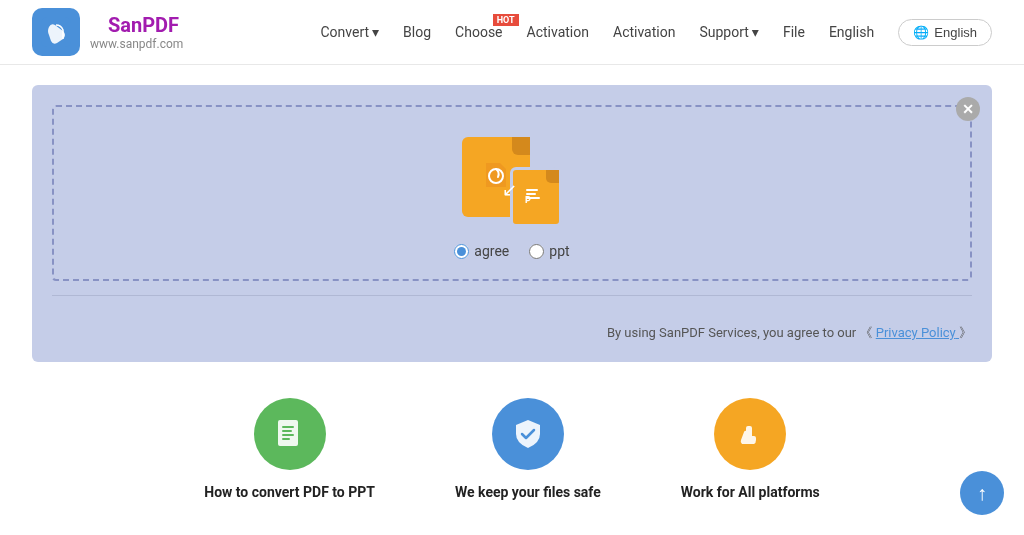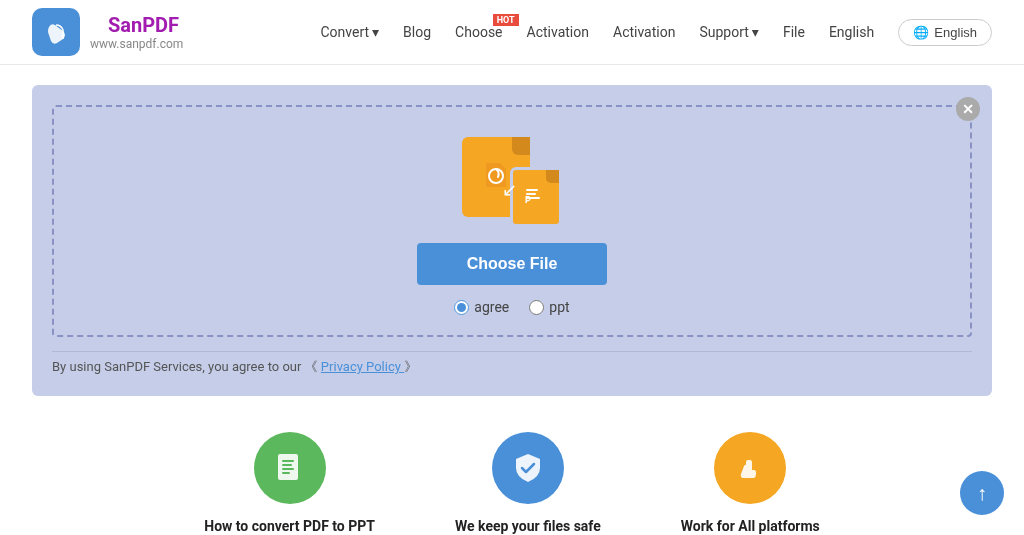--- a/index.html
+++ b/index.html
@@ -200,25 +200,25 @@
       display: flex;
       align-items: center;
       gap: 5px;
       font-size: 14px;
       color: #444;
       cursor: pointer;
     }
     .radio-label input[type="radio"] { accent-color: #4A90D9; width: 15px; height: 15px; }
 
     .privacy-text {
-      text-align: left;
+      text-align: right;
       font-size: 13px;
       color: #555;
       margin-top: 14px;
-      padding-top: 6px;
+      padding-top: 28px;
       border-top: 1px solid #b0b8d4;
     }
     .privacy-link { color: #4A90D9; text-decoration: underline; cursor: pointer; }
 
     
     .features {
       display: flex;
       justify-content: center;
       gap: 80px;
       margin-top: 36px;
@@ -342,23 +342,20 @@
             <svg width="28" height="28" viewBox="0 0 28 28" fill="none">
               <rect x="4" y="8" width="12" height="2" rx="1" fill="white"></rect>
               <rect x="4" y="12" width="10" height="2" rx="1" fill="white"></rect>
               <rect x="4" y="16" width="14" height="2" rx="1" fill="white"></rect>
               <text x="3" y="22" font-size="9" fill="white" font-weight="bold">P</text>
             </svg>
           </span>
         </div>
       </div>
 
-      <button class="choose-file-btn">
-        <span>Choose File</span>
-      </button>
 
       <div class="radio-group">
         <label class="radio-label">
           <input type="radio" name="format" value="pptx" checked="" style="">
           <span>agree</span>
         </label>
         <label class="radio-label">
           <input type="radio" name="format" value="ppt" style="">
           <span>ppt</span>
         </label>

